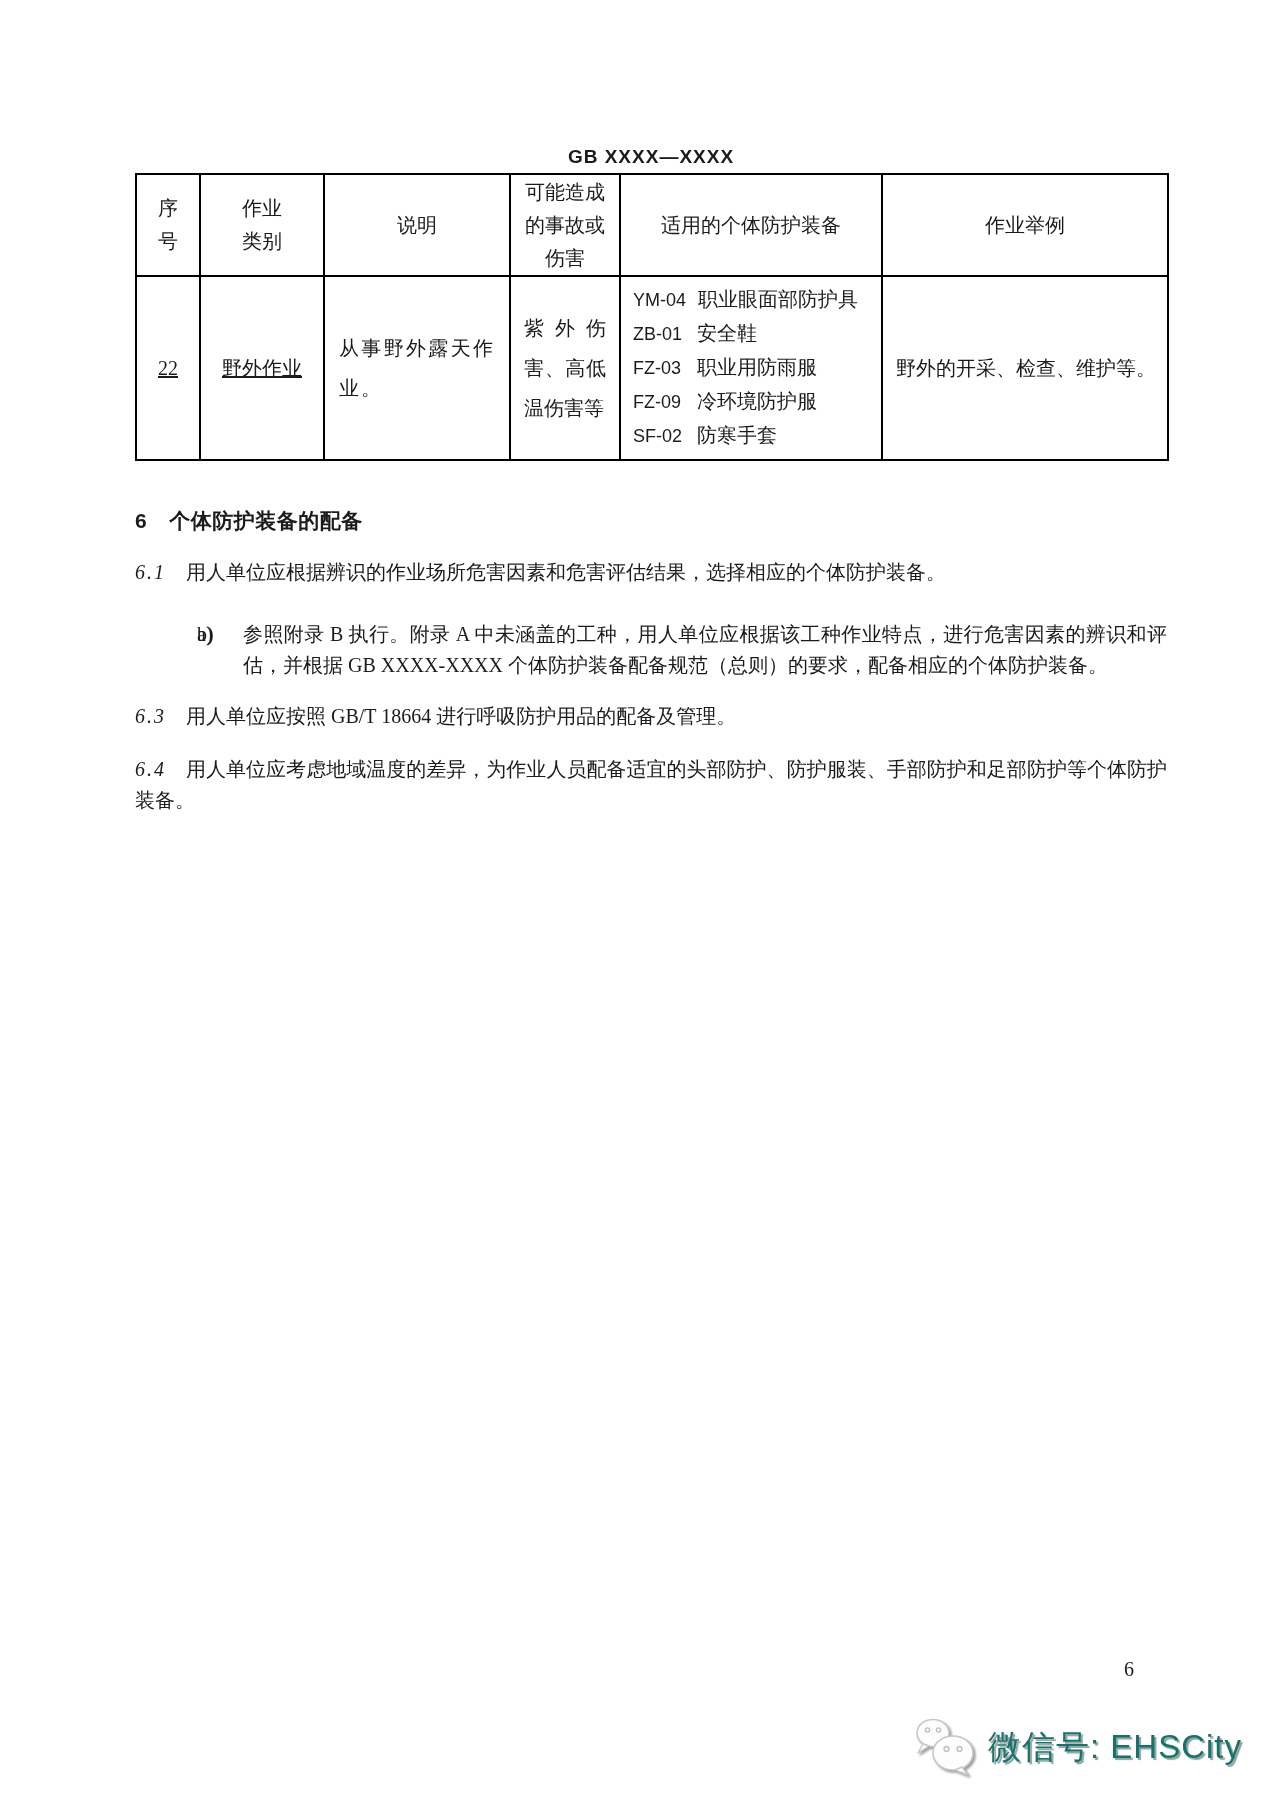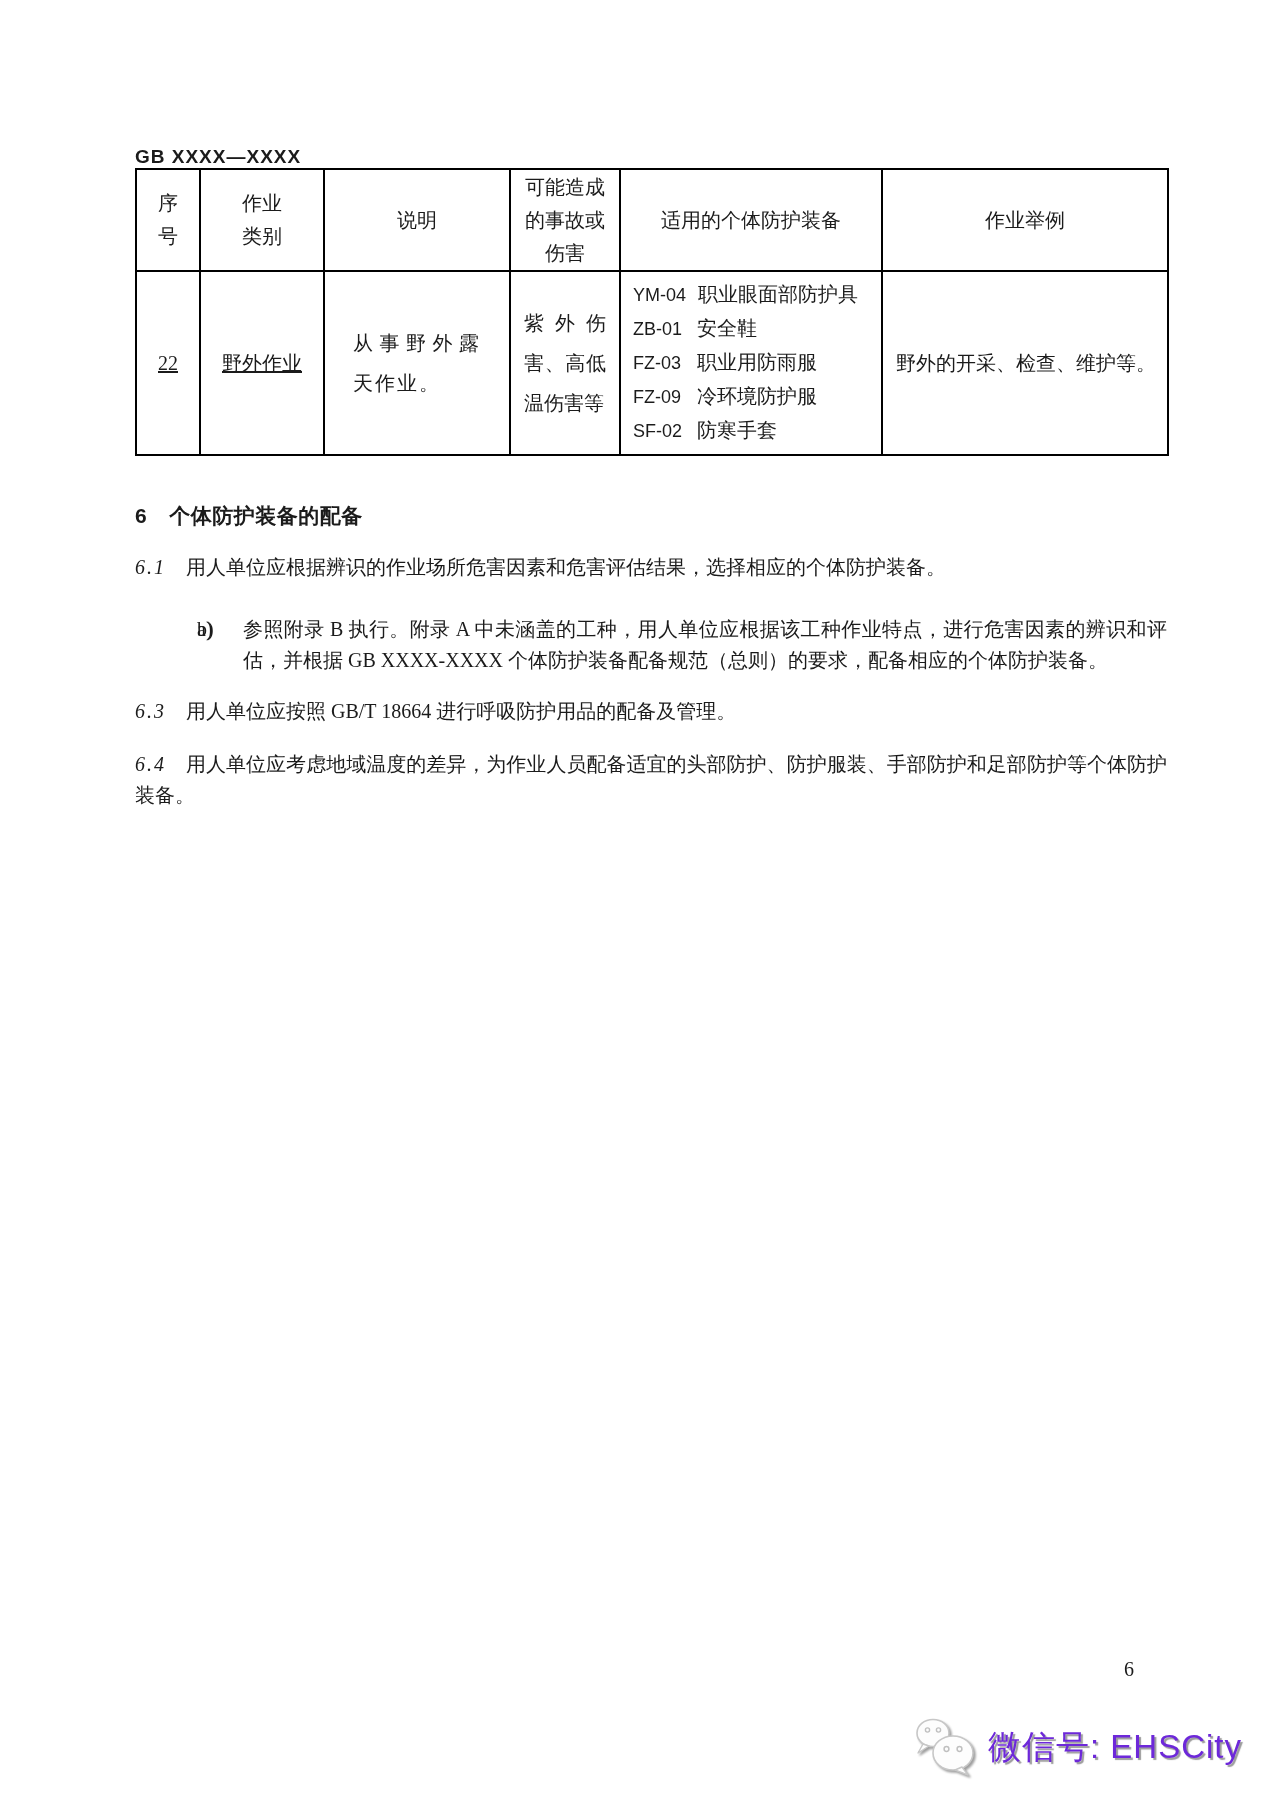--- a/index.html
+++ b/index.html
@@ -17,20 +17,22 @@
     position: absolute;
     left: 135px;
     top: 146px;
     width: 1032px;
   }
   .doc-code {
     font-family: "Liberation Sans", sans-serif;
     font-weight: 700;
     font-size: 19px;
     letter-spacing: 1px;
+    margin-bottom: 5px;
+    text-align: center;
   }
   
   table.std-table {
     border-collapse: collapse;
     table-layout: fixed;
     width: 1032px;
   }
   table.std-table td {
     border: 2px solid #000000;
     vertical-align: middle;
@@ -41,21 +43,21 @@
     white-space: pre-line;
     line-height: 33px;
     height: 102px;
   }
   .row-cell { height: 168px; }
   .cell-center { text-align: center; text-decoration: underline; }
   .cell-desc {
     text-align: justify;
     letter-spacing: 2px;
     line-height: 40px;
-    padding: 10px 28px;
+    padding: 10px 14px;
   }
   .cell-hazard {
     text-align: justify;
     line-height: 40px;
     padding: 16px 13px;
   }
   .cell-equip { padding: 6px 12px 6px 12px; }
   .equip-line {
     line-height: 33px;
     white-space: nowrap;
@@ -119,21 +121,21 @@
     display: flex;
     align-items: center;
     gap: 10px;
   }
   .wechat-icon-svg {
     filter: drop-shadow(2px 2px 1px #9e9e9e);
   }
   .wechat-label {
     font-family: "Liberation Sans", sans-serif;
     font-size: 33px;
-    color: #6d28d9;
+    color: #0f766e;
     text-shadow: 2px 2px 1px #9b9b9b;
     letter-spacing: 1px;
     white-space: nowrap;
   }
 </style>
 </head>
 <body>
 
 <div class="page">
   <div class="content">

